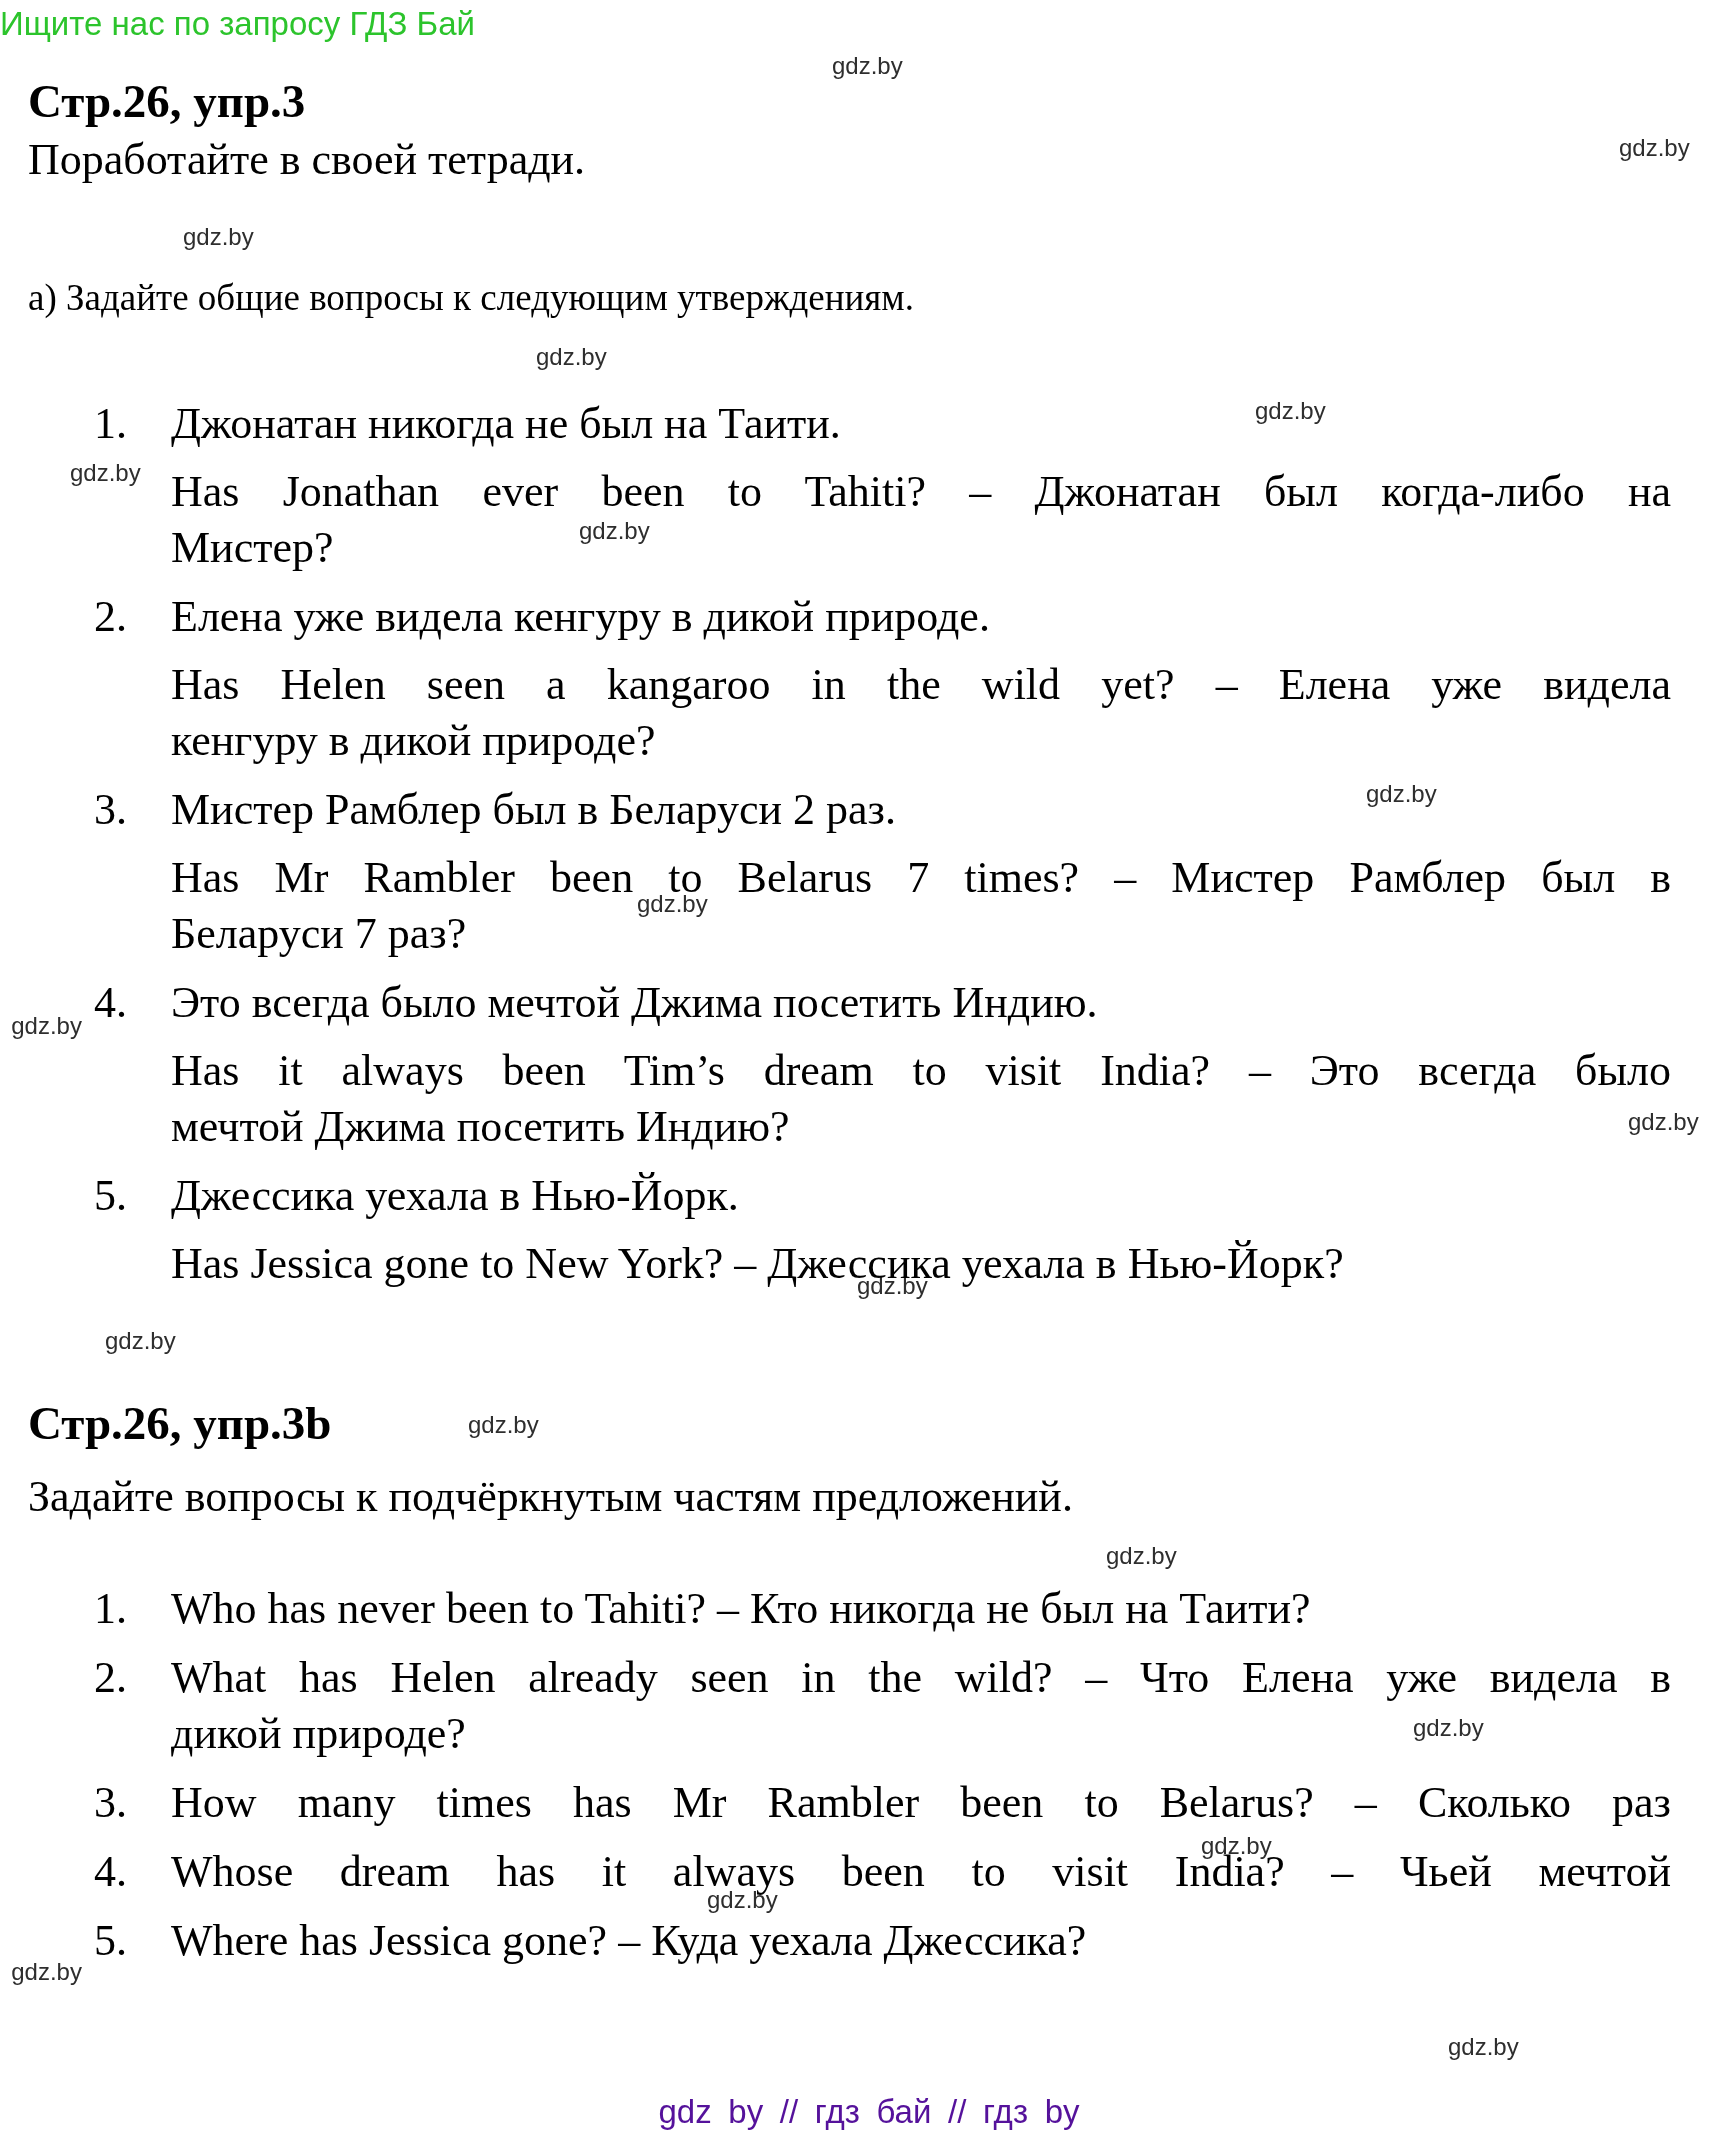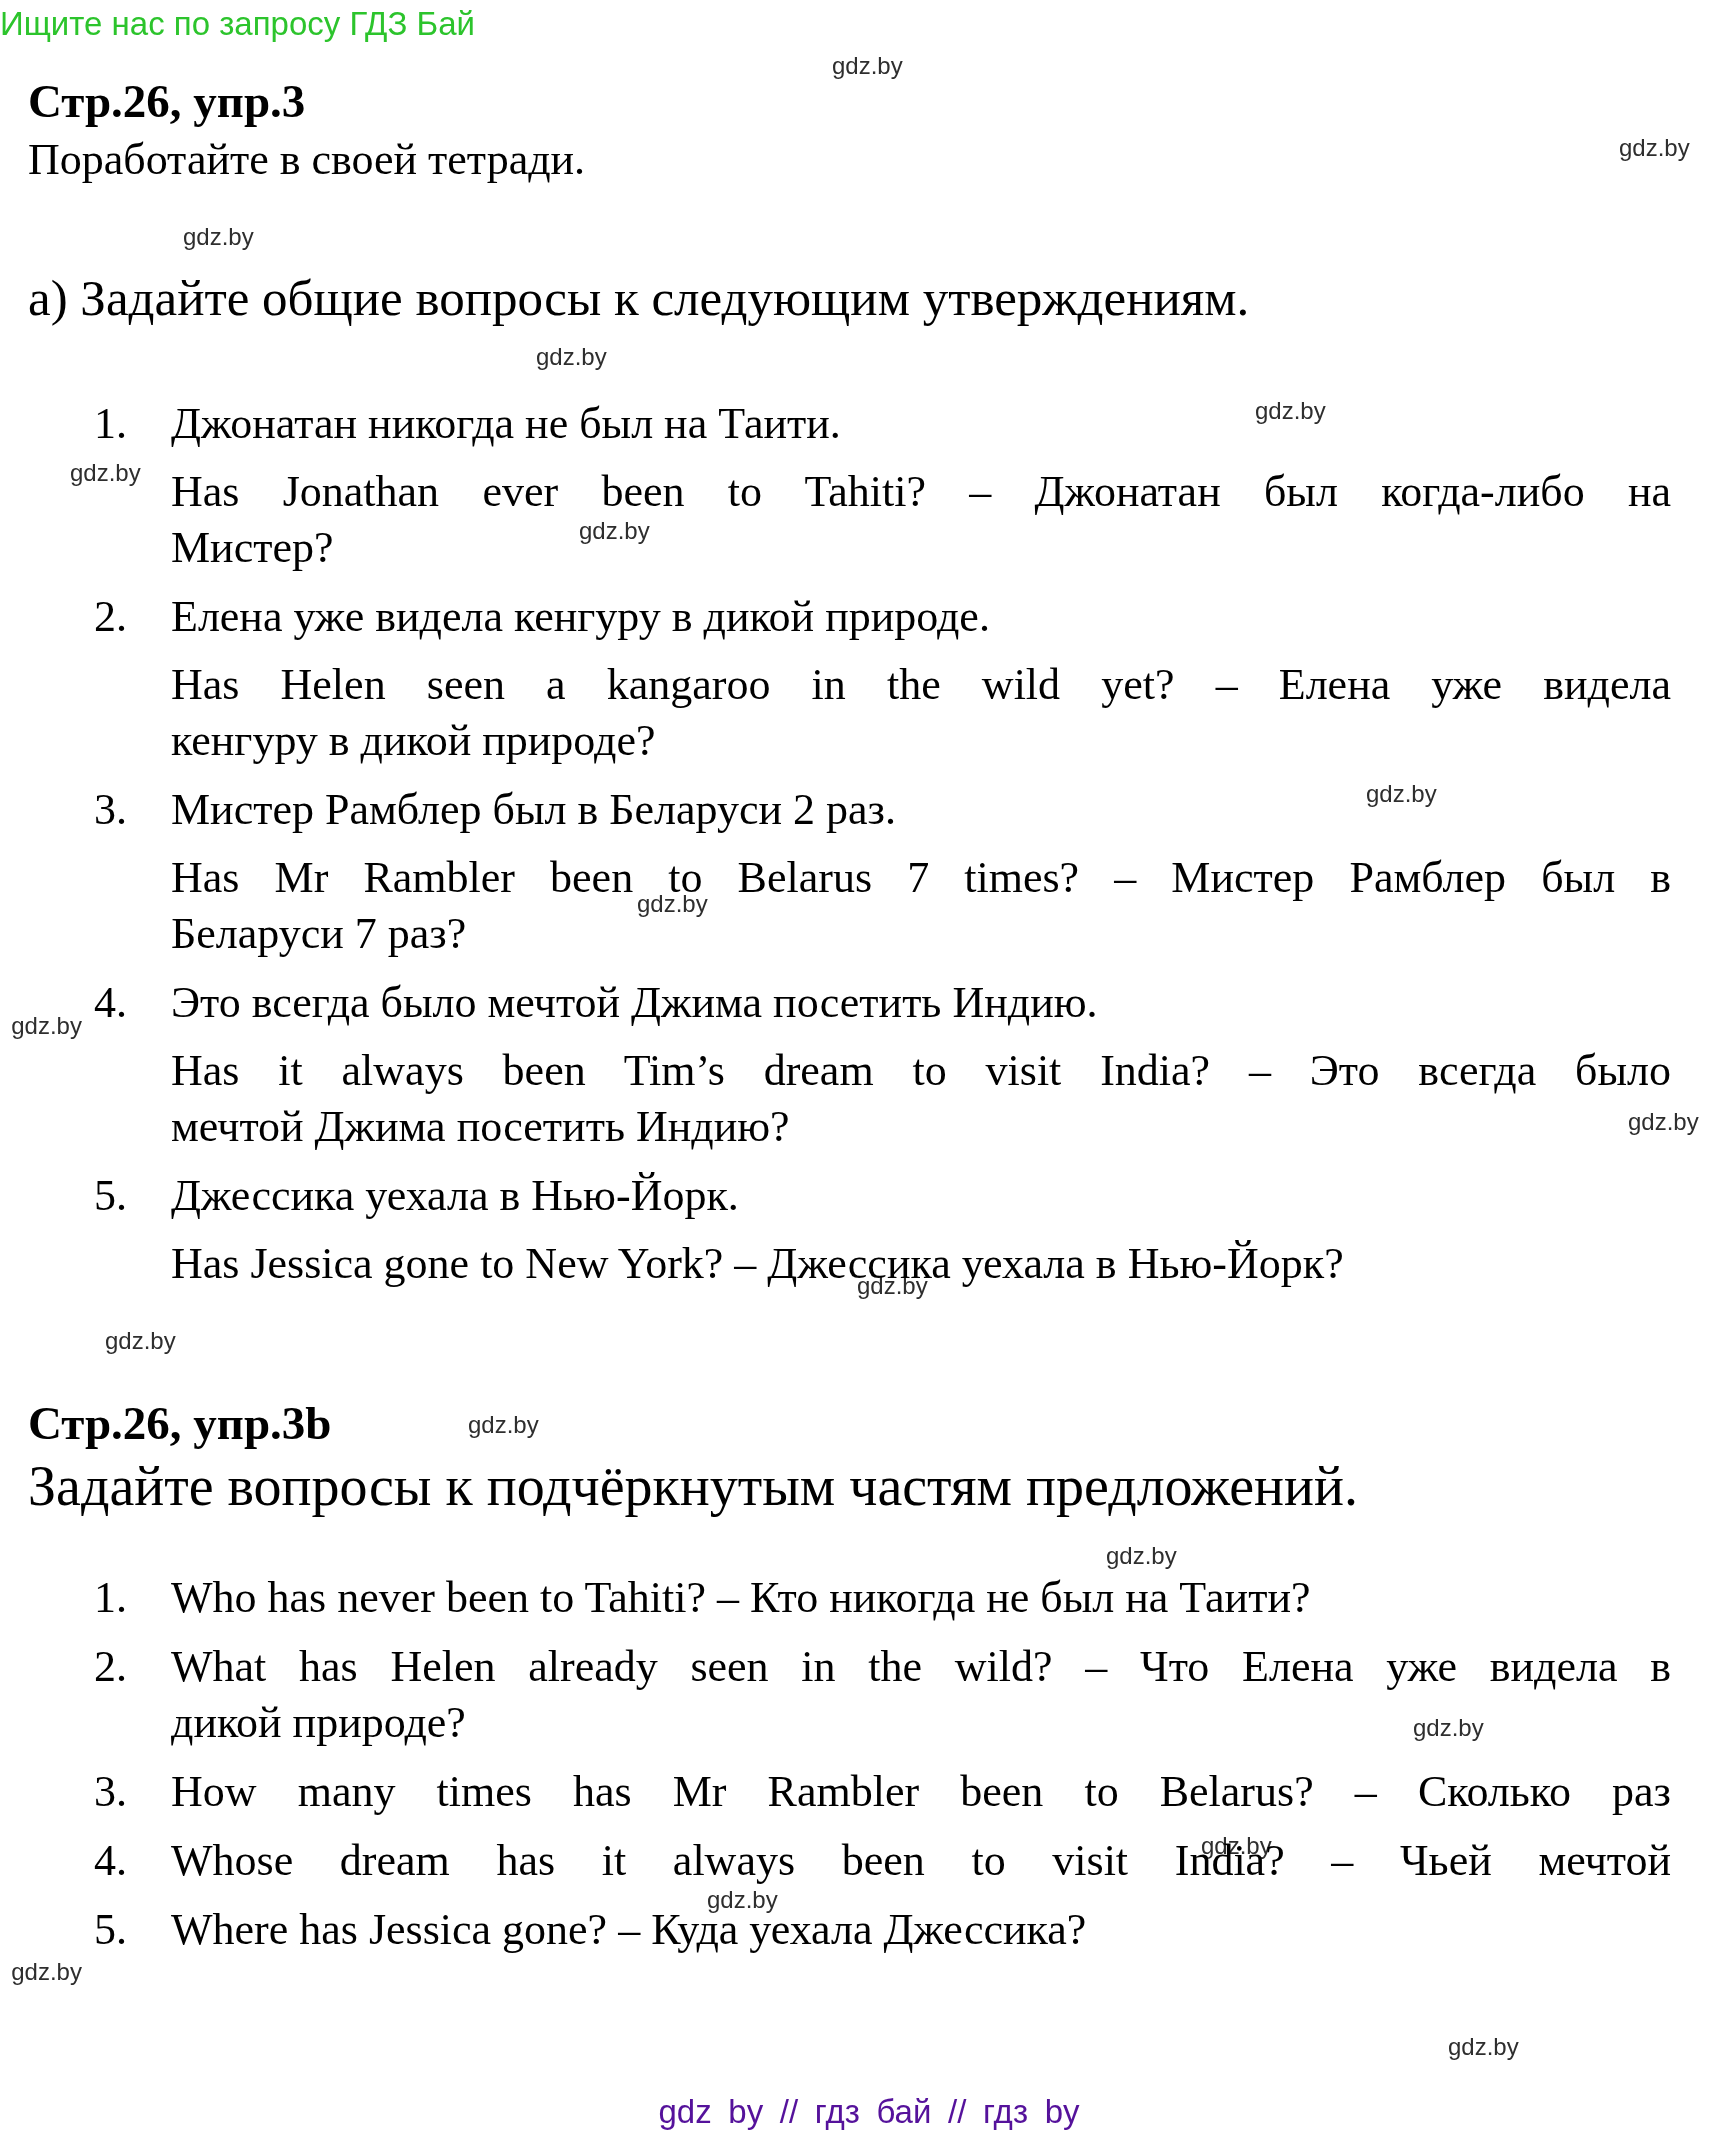--- a/index.html
+++ b/index.html
@@ -26,22 +26,22 @@
     white-space:nowrap;
   }
   .content{padding:0 59px 0 28px;}
   .h-title{
     font-size:47px;font-weight:bold;line-height:52px;
     margin:0;
   }
   #title-a{margin-top:75px;}
   #title-b{margin-top:105px;}
   .subtitle{font-size:44px;line-height:56px;margin-top:4.7px;}
-  .instruction-a{font-size:51px;line-height:56px;margin-top:82px;font-family:Liberation Serif, serif;}
-  .instruction-b{font-size:56px;line-height:56px;margin-top:9px;font-family:Liberation Serif, serif;}
+  .instruction-a{font-size:37px;line-height:56px;margin-top:82px;font-family:Liberation Serif, serif;}
+  .instruction-b{font-size:44px;line-height:56px;margin-top:20px;font-family:Liberation Serif, serif;}
   .xlist{margin-top:70px;}
   .xlist-b{margin-top:56px;}
   .item{
     position:relative;
     padding-left:143px;
     font-size:44px;line-height:56px;
     margin-bottom:13px;
   }
   .num{position:absolute;left:66px;top:0;}
   .statement{margin:0;}

